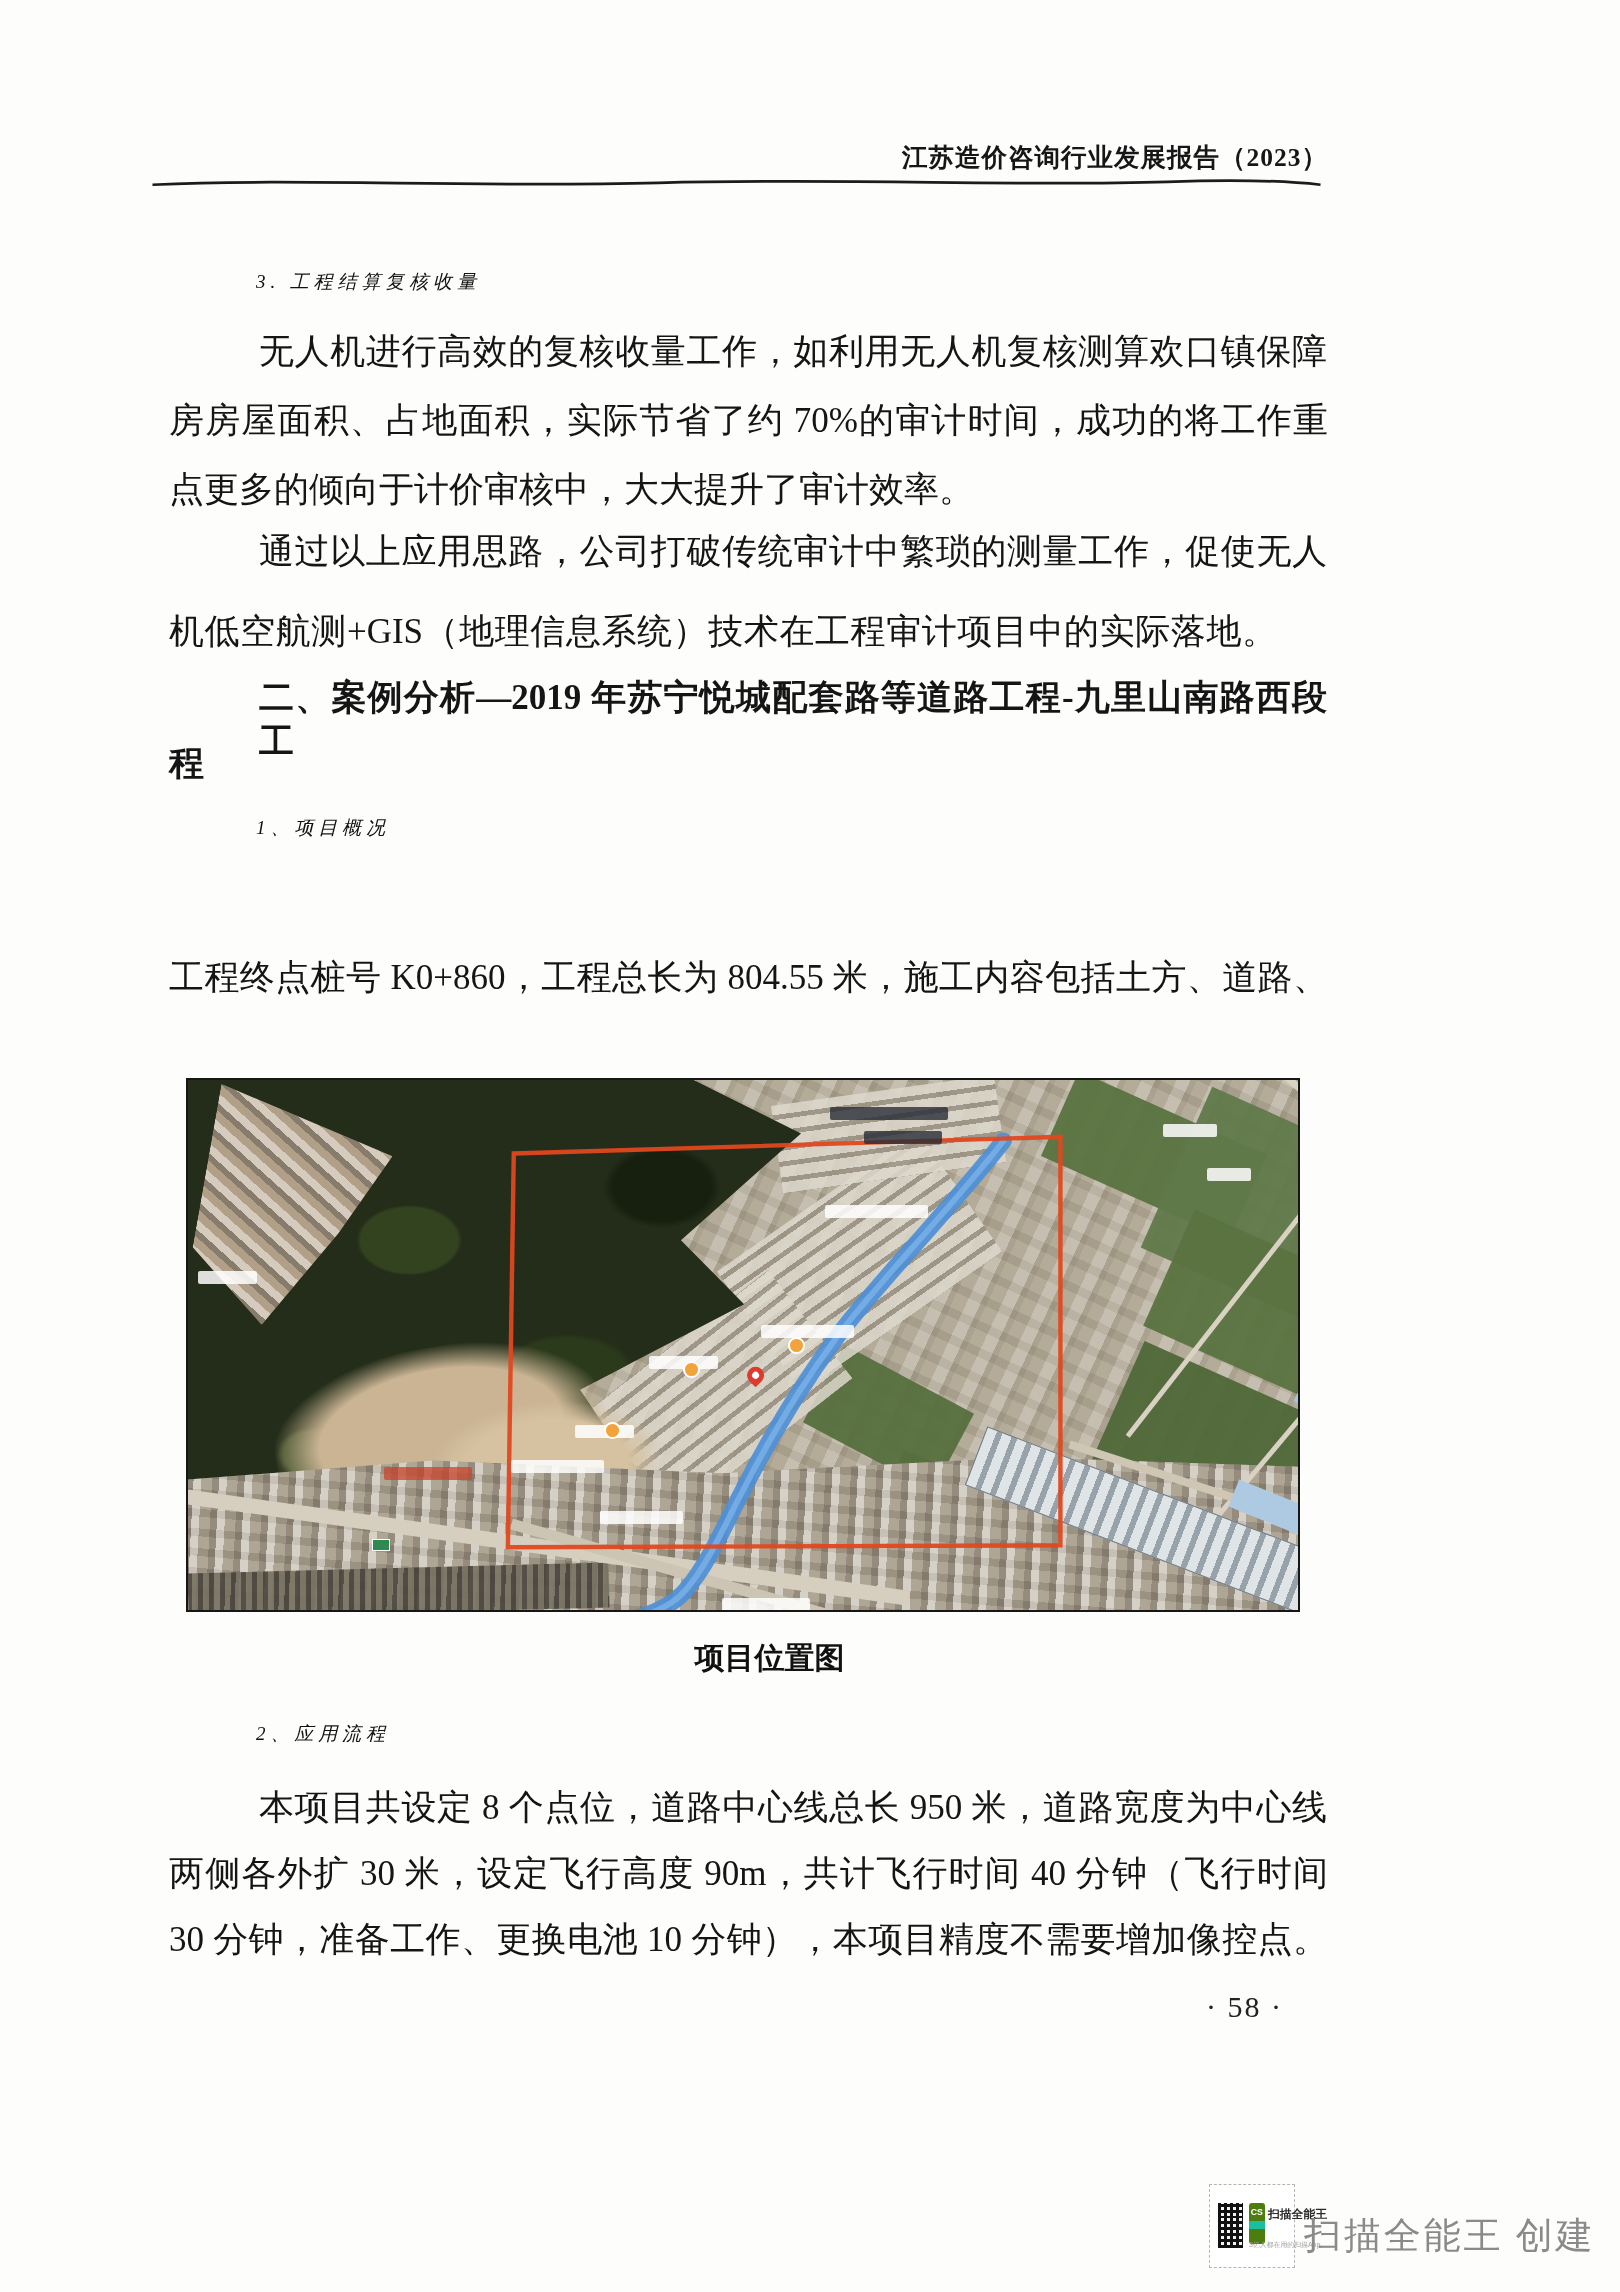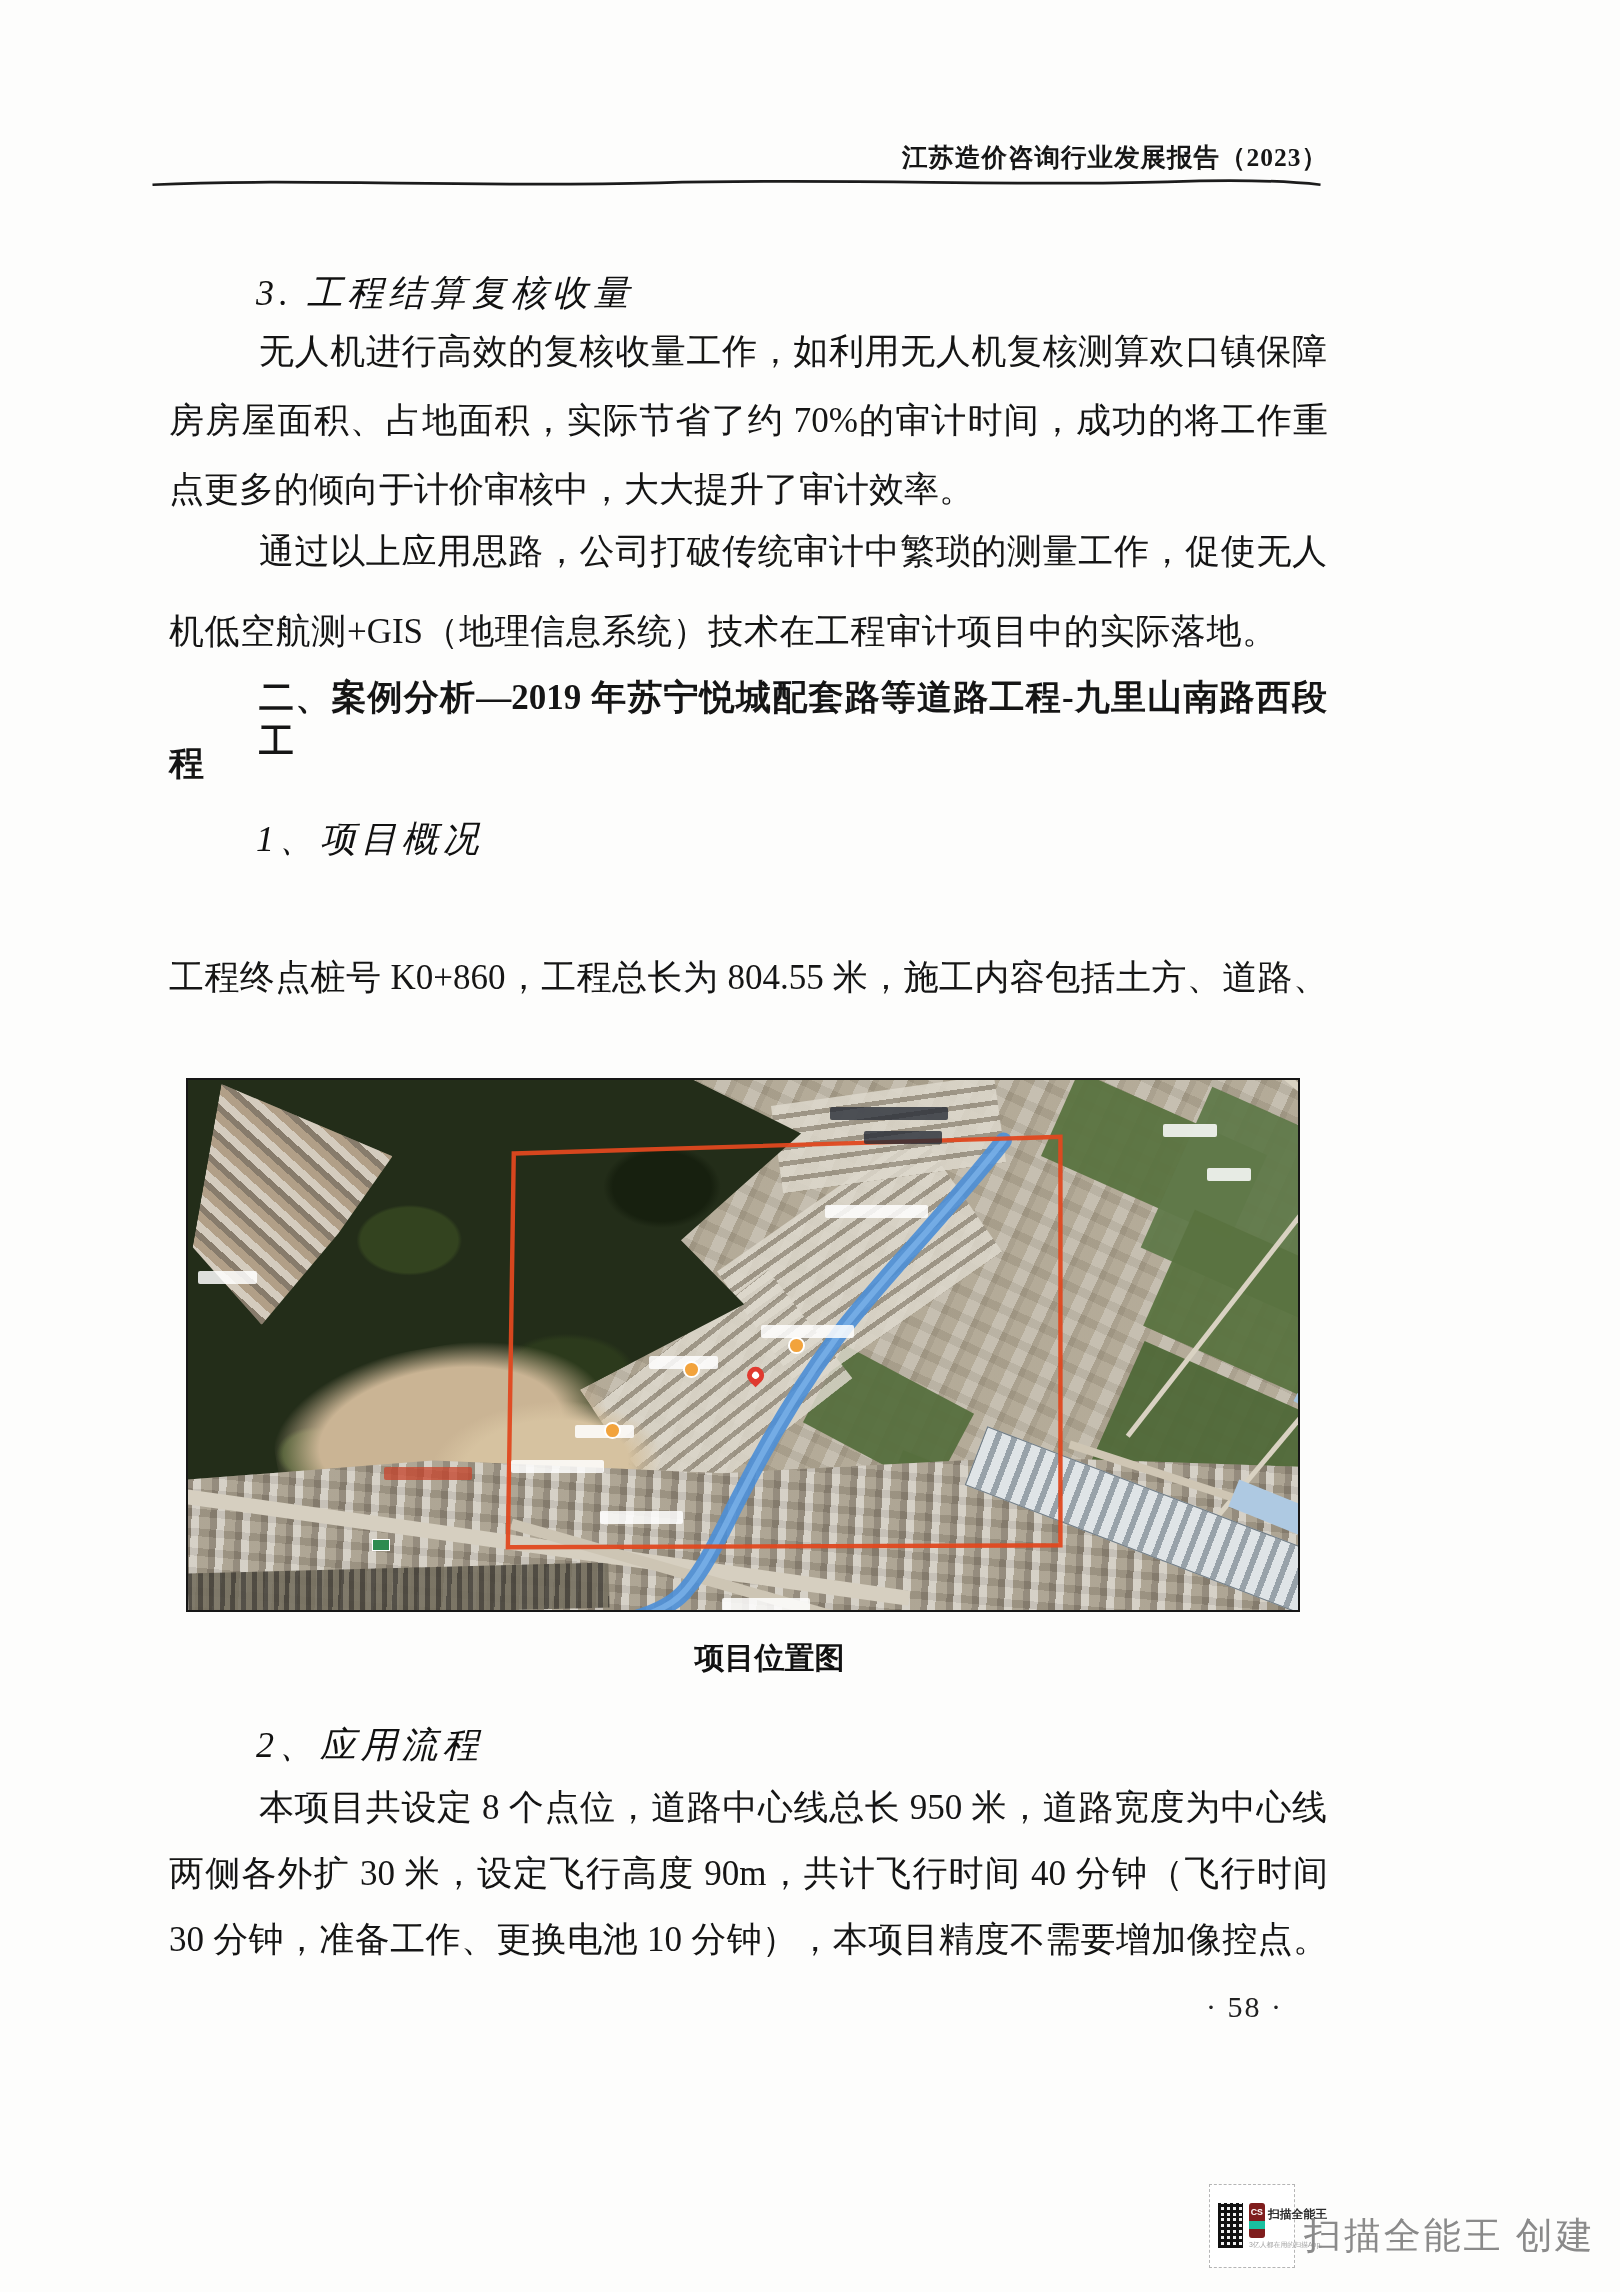--- a/index.html
+++ b/index.html
@@ -7,21 +7,21 @@
         font-family:"Liberation Serif", serif;color:#1b1b1b;}
   .abs{position:absolute;}
   
   .hdr-title{top:140px;right:292px;font-size:25.5px;font-weight:700;letter-spacing:1px;color:#161616;white-space:nowrap;}
   .body-line{font-size:35px;line-height:1.25;color:#151515;white-space:nowrap;}
   .jfull{left:169px;width:1159px;text-align:justify;text-align-last:justify;white-space:normal;}
   .jind{left:259px;width:1068px;text-align:justify;text-align-last:justify;white-space:normal;}
   .nat{left:169px;}
   .natw{left:169px;width:1108px;text-align:justify;text-align-last:justify;white-space:normal;}
   .bold{font-weight:700;}
-  .kaiti{left:256px;font-size:36px;letter-spacing:4.9px;font-style:italic;color:#111;white-space:nowrap;}
+  .kaiti{left:256px;font-size:19px;letter-spacing:4.9px;font-style:italic;color:#111;white-space:nowrap;}
   .caption{left:549px;width:441px;text-align:center;font-size:30px;font-weight:700;color:#111;}
   .pagenum{left:1171px;width:147px;text-align:center;font-size:30px;color:#222;letter-spacing:2px;}
   
   .map{left:186px;top:1078px;width:1114px;height:534px;border:2px solid #161616;box-sizing:border-box;
        overflow:hidden;background:#b2a996;}
   .m-urban{left:0;top:0;right:0;bottom:0;
     background-image:
       repeating-linear-gradient(115deg, rgba(255,255,255,.22) 0 12.7px, rgba(125,115,96,.20) 12.7px 18.6px, rgba(170,160,138,.16) 18.6px 32px),
       repeating-linear-gradient(25deg, rgba(95,85,70,.14) 0 8.8px, rgba(255,255,255,.05) 8.8px 24.5px);}
   .m-field{background:#5a7340;opacity:.95;}
@@ -61,21 +61,21 @@
   .pin{width:16.7px;height:16.7px;background:#e03a2f;border-radius:50% 50% 50% 0;transform:rotate(-45deg);}
   .pin::after{content:"";position:absolute;left:4.9px;top:4.9px;width:6.9px;height:6.9px;border-radius:50%;background:#fff;}
   .sign{width:15.7px;height:9.8px;background:#2e8b4f;border:1px solid #fff;}
   svg.overlay{left:0;top:0;}
   
   .wm-badge{left:1209px;top:2184px;width:86px;height:84px;border:1px dashed #b5b5b5;background:#fff;box-sizing:border-box;}
   .wm-qr{left:7.8px;top:17.6px;width:25.5px;height:45px;
     background-image:
       repeating-linear-gradient(0deg,#111 0 2.9px,transparent 2.9px 5.9px),
       repeating-linear-gradient(90deg,#111 0 2.9px,#f2f2f2 2.9px 5.9px);}
-  .wm-cs{left:39px;top:17.6px;width:15.7px;height:35px;background:#7f1d1d;border-radius:2.9px;overflow:hidden;}
+  .wm-cs{left:39px;top:17.6px;width:15.7px;height:41px;background:#4d7c0f;border-radius:2.9px;overflow:hidden;}
   .wm-cs span{display:block;color:#fff;font-size:8.8px;font-weight:700;text-align:center;line-height:18.6px;font-family:"Liberation Sans",sans-serif;}
   .wm-cs i{display:block;height:7.8px;background:#19c0a0;}
   .wm-appname{left:58px;top:21.6px;font-size:11.8px;font-weight:700;color:#2a2a2a;white-space:nowrap;font-family:"Liberation Sans",sans-serif;}
   .wm-tag{left:39px;top:55px;font-size:6.9px;color:#a0a0a0;white-space:nowrap;font-family:"Liberation Sans",sans-serif;}
   .wm-text{left:1304px;top:2211px;font-size:37px;color:#8a8a8a;letter-spacing:2.9px;white-space:nowrap;}
 </style>
 </head>
 <body>
 
 <div class="page">

